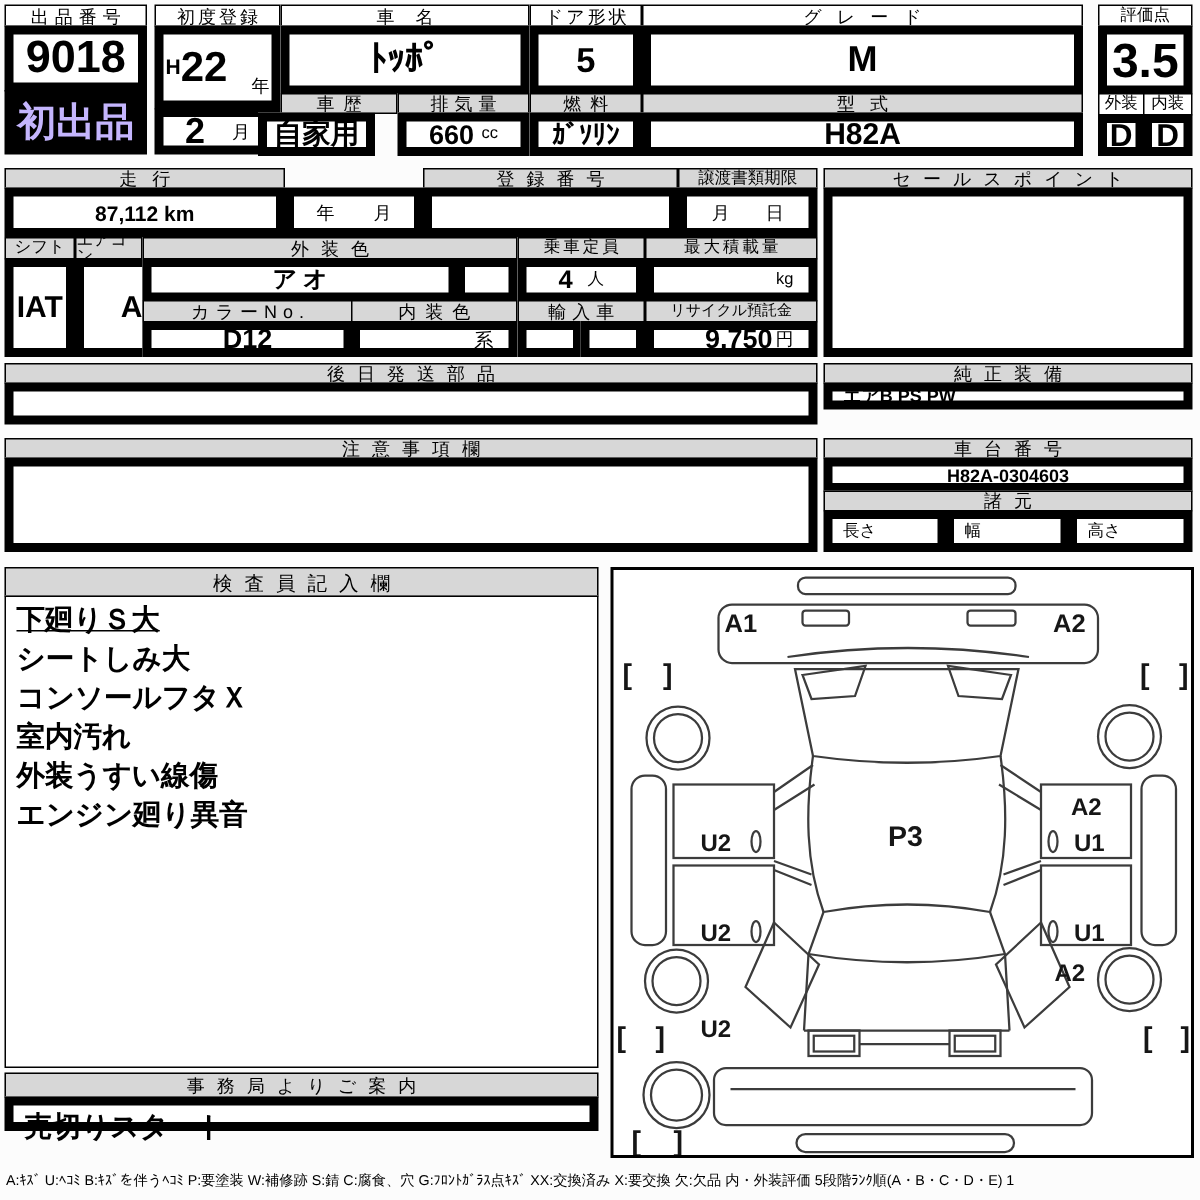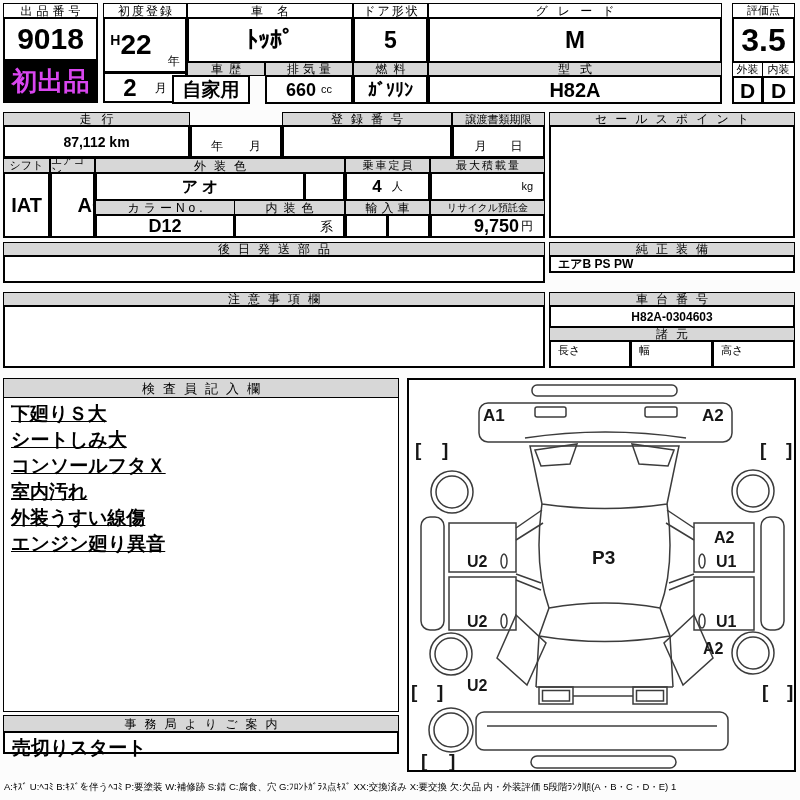--- a/index.html
+++ b/index.html
@@ -3,27 +3,27 @@
 <meta charset="utf-8">
 <style>
   html,body{margin:0;padding:0;}
   body{width:800px;height:800px;position:relative;background:#fcfcfc;
        font-family:"Liberation Sans", sans-serif;color:#000;}
   .abs{position:absolute;box-sizing:border-box;}
   .hd{background:#d7d7d7;border:1px solid #000;display:flex;align-items:center;justify-content:center;
       font-size:12px;line-height:1;}
   .hw{background:#fff;border:1px solid #000;display:flex;align-items:center;justify-content:center;
       font-size:12px;line-height:1;}
-  .cl{background:#fff;border:2px solid #000000;display:flex;align-items:center;justify-content:center;
+  .cl{background:#fff;border:6px solid #000000;display:flex;align-items:center;justify-content:center;
       font-size:14px;line-height:1;}
   .b{font-weight:bold;}
   .ls2{letter-spacing:2px;margin-right:-2px;} .ls4{letter-spacing:4px;margin-right:-4px;}
   .ls6{letter-spacing:6px;margin-right:-6px;} .ls8{letter-spacing:8px;margin-right:-8px;}
   .ls10{letter-spacing:10px;margin-right:-10px;} .ls14{letter-spacing:14px;margin-right:-14px;}
-  .badge{background:#000;color:#d946ef;display:flex;align-items:center;justify-content:center;}
+  .badge{background:#000;color:#c4b5fd;display:flex;align-items:center;justify-content:center;}
   .left{justify-content:flex-start;padding-left:7px;}
   .right{justify-content:flex-end;padding-right:10px;}
   .small{font-size:11px;}
   .notesbody{display:block;padding:3px 7px;background:#fff;border:1px solid #000;}
   .noteline{font-size:19px;font-weight:600;line-height:26px;white-space:nowrap;}
   .underl{text-decoration:underline;}
   svg text{font-family:"Liberation Sans",sans-serif;font-weight:bold;fill:#161616;}
   svg .ln{fill:none;stroke:#3c3c3c;stroke-width:1.5;}
 </style>
 </head>
@@ -196,21 +196,21 @@
 <div class="abs hd" style="left:549px;top:327px;width:246px;height:14px;">
     <span class="ls8">諸元</span>
   </div>
 <div class="abs cl left" style="left:549px;top:340px;width:82px;height:28px;align-items:flex-start;padding-top:3px;font-size:11px;">長さ</div>
 <div class="abs cl left" style="left:630px;top:340px;width:83px;height:28px;align-items:flex-start;padding-top:3px;font-size:11px;">幅</div>
 <div class="abs cl left" style="left:712px;top:340px;width:83px;height:28px;align-items:flex-start;padding-top:3px;font-size:11px;">高さ</div>
 
 <div class="abs hd" style="left:3px;top:378px;width:396px;height:20px;font-size:13px;">
     <span class="ls8">検査員記入欄</span>
   </div>
-<div class="abs notesbody" style="left:3px;top:397px;width:396px;height:315px;text-decoration:underline;">
+<div class="abs notesbody" style="left:3px;top:397px;width:396px;height:315px;">
   <div class="noteline underl">下廻りＳ大</div>
   <div class="noteline">シートしみ大</div>
   <div class="noteline">コンソールフタＸ</div>
   <div class="noteline">室内汚れ</div>
   <div class="noteline">外装うすい線傷</div>
   <div class="noteline">エンジン廻り異音</div>
 </div>
 
 <div class="abs hd" style="left:3px;top:715px;width:396px;height:17px;font-size:12px;">
     <span class="ls8">事務局よりご案内</span>

